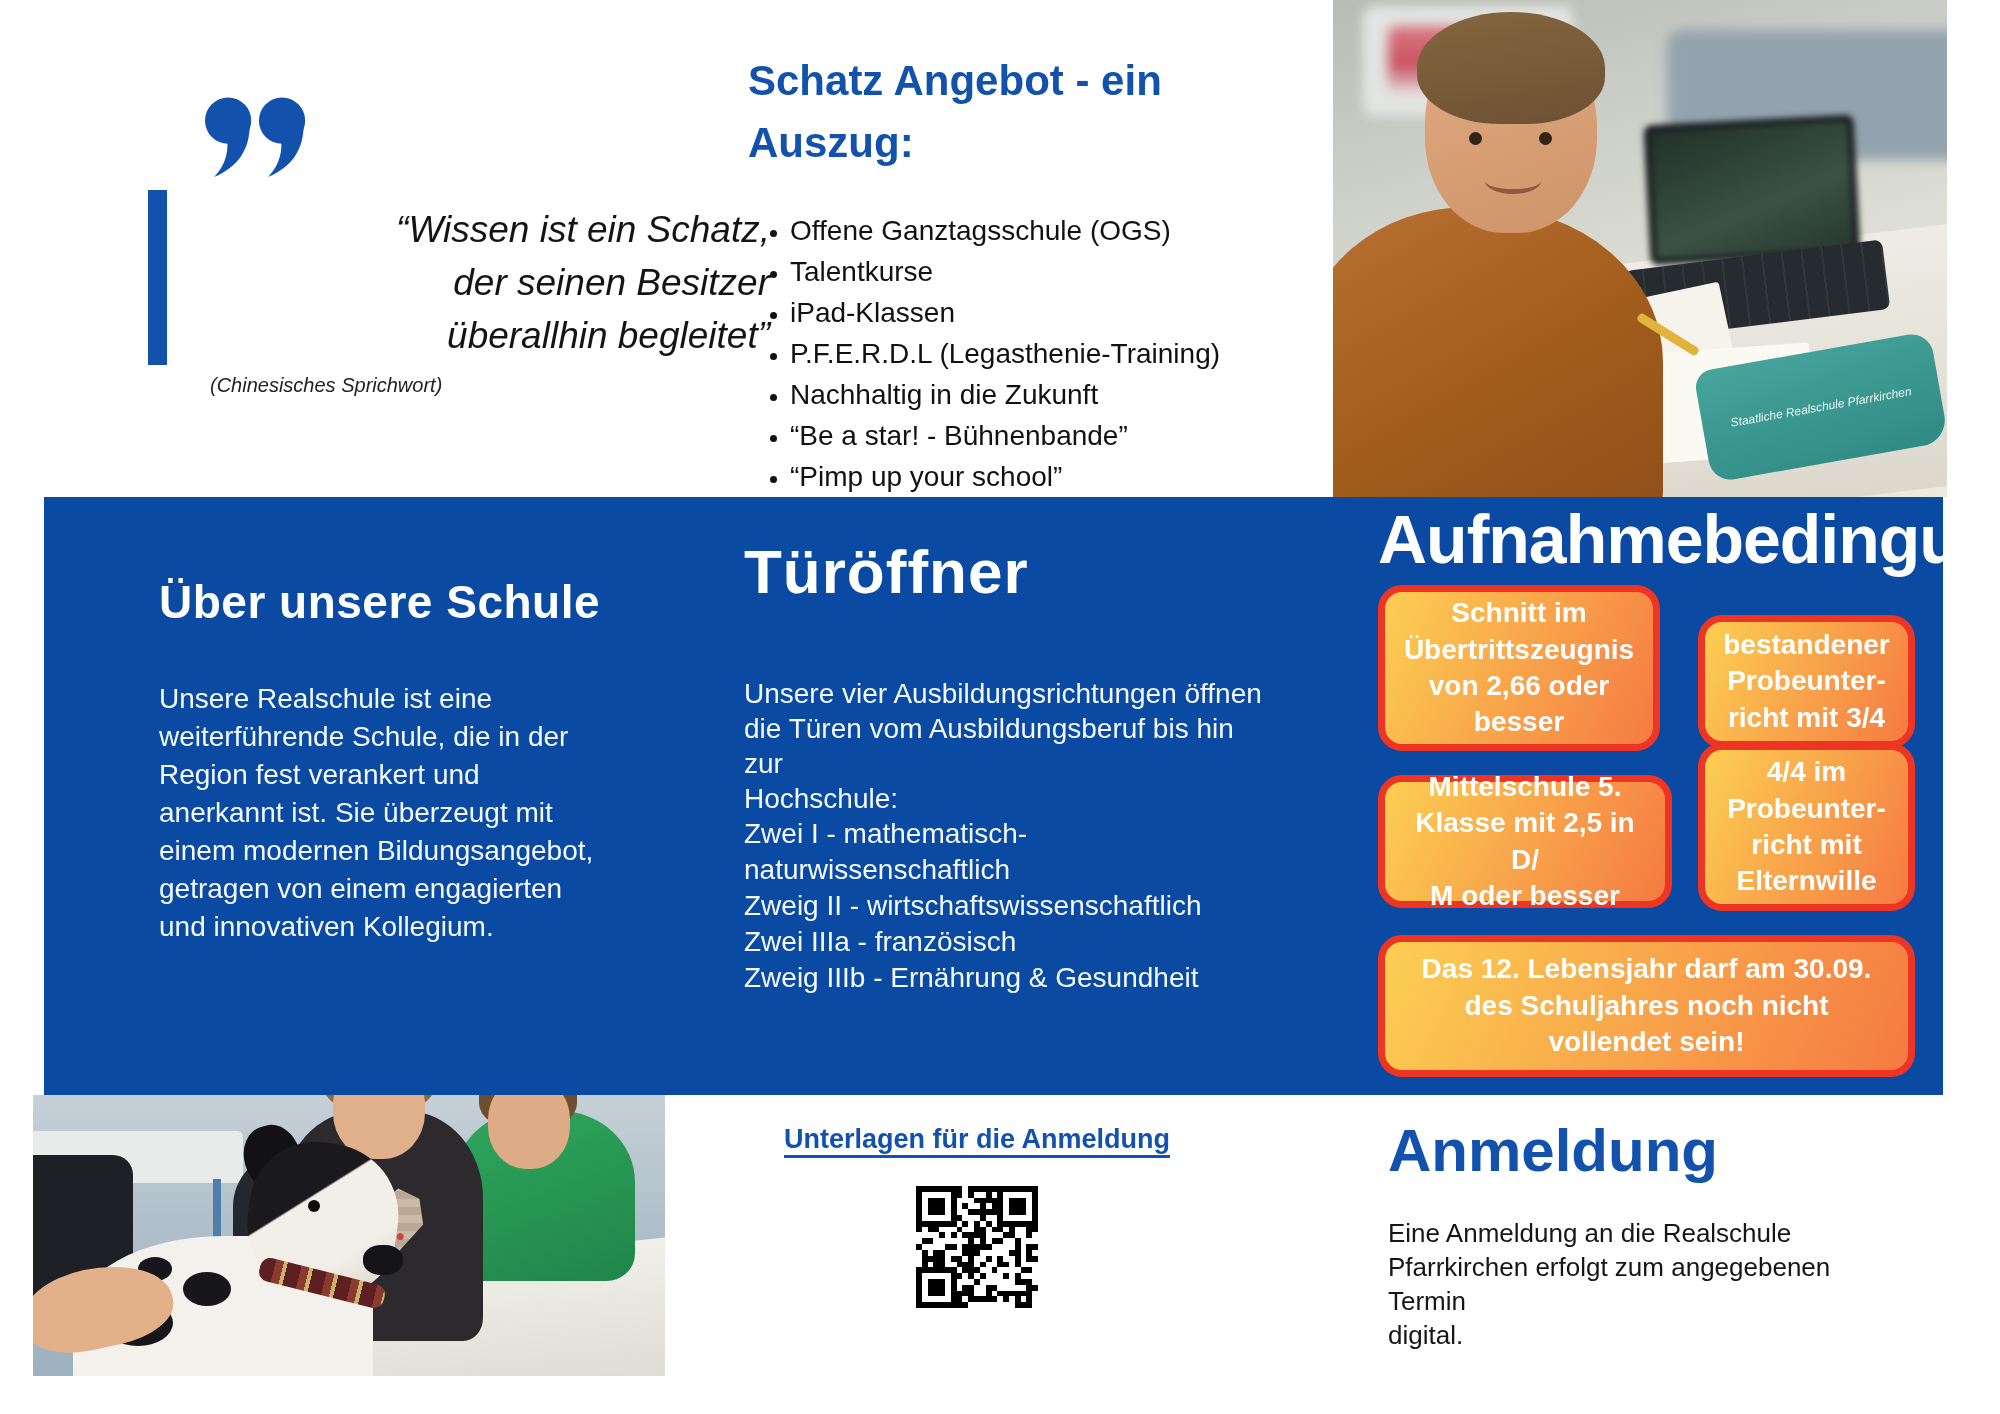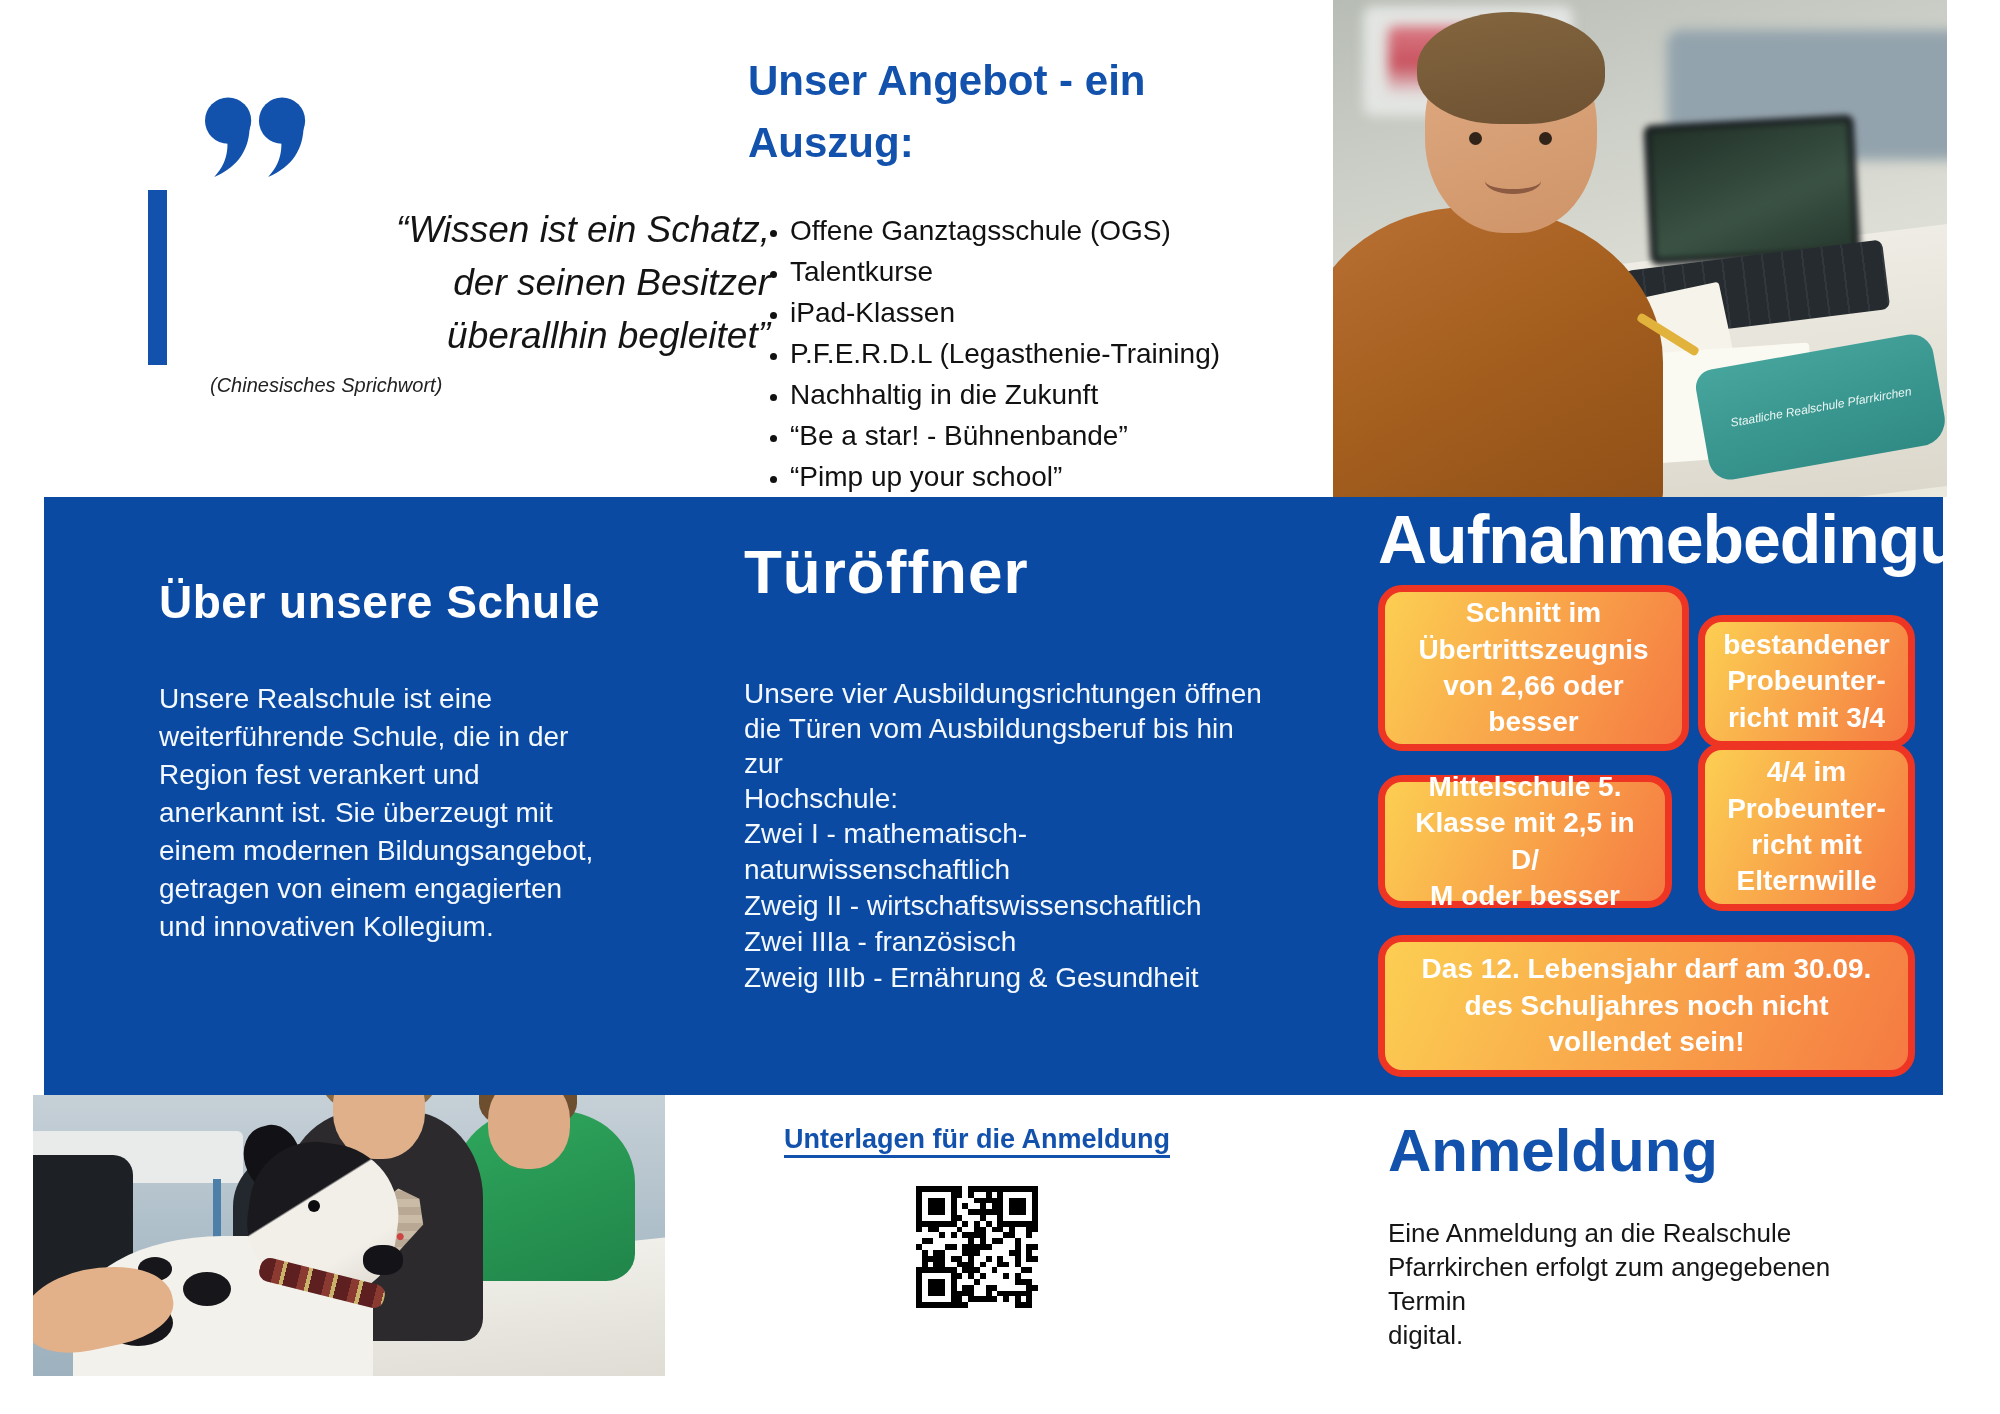--- a/index.html
+++ b/index.html
@@ -42,21 +42,21 @@
   .tur-intro{left:744px;top:676px;width:520px;font-size:28px;line-height:35px;color:#f4f8ff;}
   .tur-branches{left:744px;top:816px;width:540px;font-size:28px;line-height:36px;color:#f4f8ff;}
   .auf-title{left:1378px;top:500px;width:545px;font-size:68px;font-weight:bold;color:#fff;letter-spacing:-1px;}
 
   
   .badges{left:1378px;top:585px;width:537px;height:495px;}
   .badge{position:absolute;border:7px solid var(--badge-border);border-radius:24px;
     background:linear-gradient(115deg,var(--badge-g1) 0%,var(--badge-g2) 100%);
     color:#fff;font-weight:bold;font-size:28px;line-height:1.3;text-align:center;
     display:flex;align-items:center;justify-content:center;padding:8px 14px;}
-  .badge-1{left:0;top:0;width:311px;height:166px;}
+  .badge-1{left:0;top:0;width:282px;height:166px;}
   .badge-2{left:320px;top:0;width:217px;height:133px;margin-top:30px;}
   .badge-3{left:0;top:190px;width:294px;height:133px;text-align:center;}
   .badge-4{left:320px;top:158px;width:217px;height:168px;}
   .badge-5{left:0;top:350px;width:537px;height:142px;}
 
   
   .docs-link{left:700px;top:1124px;width:554px;text-align:center;display:block;
     font-size:27px;font-weight:bold;color:var(--head-blue);
     text-decoration:underline;text-decoration-thickness:3px;text-underline-offset:7px;}
   .qr-box{left:916px;top:1184px;width:122px;height:126px;background:#fff;}
@@ -149,21 +149,21 @@
       <circle cx="100" cy="30" r="30"></circle>
       <path d="M128 36 C128 66 114 90 82 103 C104 80 99 56 98 48 Z"></path>
     </g>
   </svg>
   <div class="abs quote-bar"></div>
   <blockquote class="abs quote-text preline">“Wissen ist ein Schatz,
 der seinen Besitzer
 überallhin begleitet”</blockquote>
   <div class="abs quote-attr">(Chinesisches Sprichwort)</div>
 
-  <h2 class="abs angebot-title preline">Unser Angebot - ein
+  <h2 class="abs angebot-title preline">Schatz Angebot - ein
 Auszug:</h2>
   <ul class="abs angebot-list">
     <li>Offene Ganztagsschule (OGS)</li>
     <li>Talentkurse</li>
     <li>iPad-Klassen</li>
     <li>P.F.E.R.D.L (Legasthenie-Training)</li>
     <li>Nachhaltig in die Zukunft</li>
     <li>“Be a star! - Bühnenbande”</li>
     <li>“Pimp up your school”</li>
   </ul>

